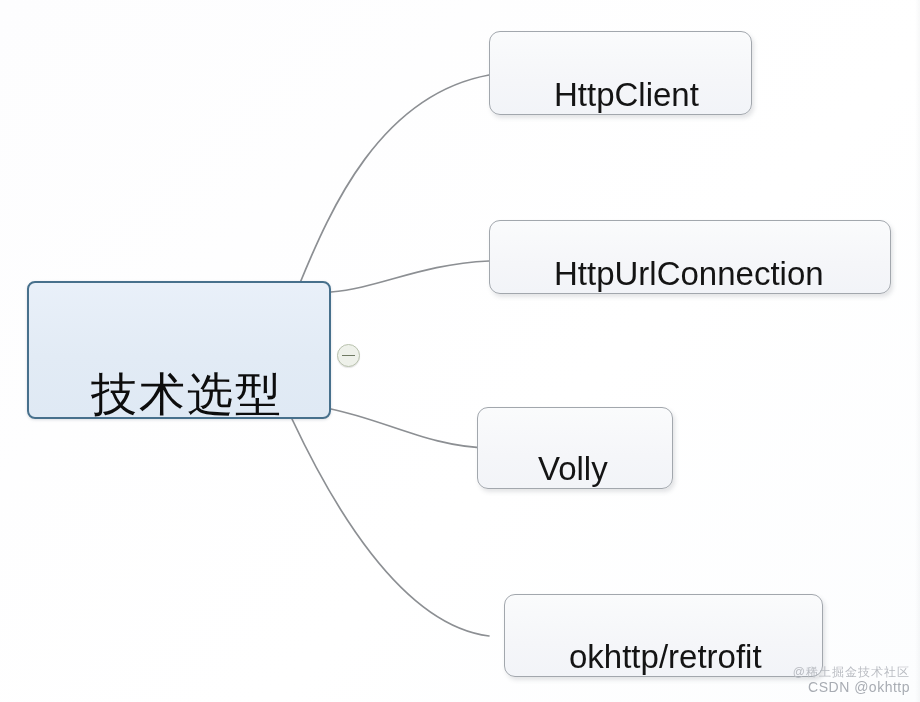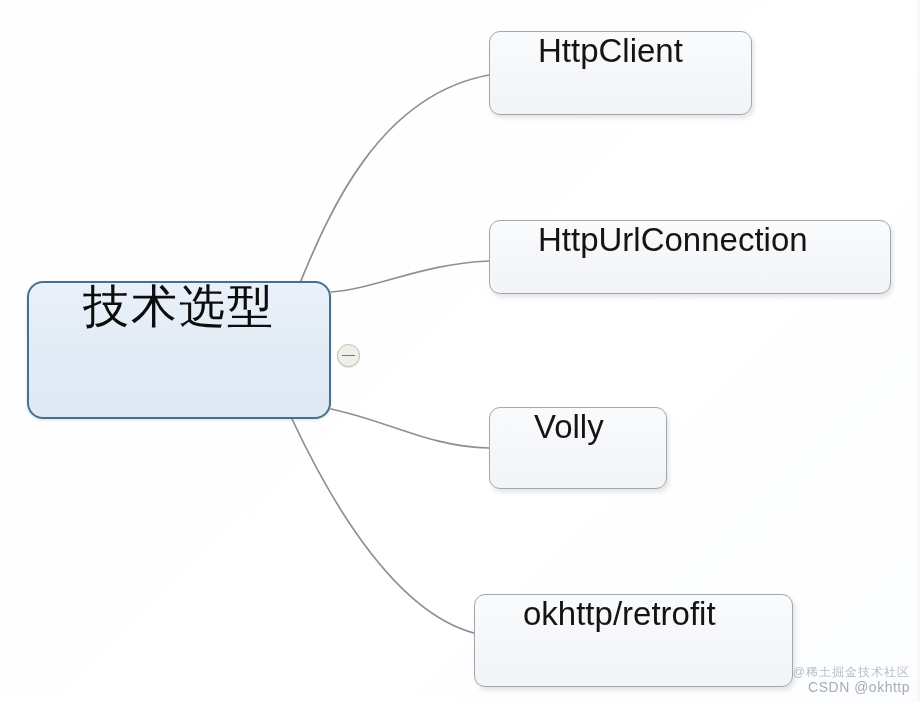--- a/index.html
+++ b/index.html
@@ -39,32 +39,33 @@
     left: 0;
     top: 0;
     width: 920px;
     height: 702px;
   }
 
   .node {
     position: absolute;
     box-sizing: border-box;
     display: flex;
-    align-items: flex-start;
+    align-items: flex-end;
     user-select: none;
+    padding-left: 16px;
   }
 
   .node-root {
     left: 27px;
     top: 281px;
     width: 304px;
     height: 138px;
     background: linear-gradient(to bottom, #e9f0f9 0%, #e2ebf5 55%, #dfe9f4 100%);
     border: 2.5px solid #47708c;
-    border-radius: 16px;
+    border-radius: 8px;
     justify-content: center;
     box-shadow: 0 1px 3px rgba(60,80,100,0.18);
   }
   .node-root .node-label {
     font-size: 46px;
     color: #0d0d0d;
     letter-spacing: 2px;
     font-family: "DejaVu Sans", "Liberation Sans", sans-serif;
     line-height: 1;
   }
@@ -78,22 +79,22 @@
   }
   .node-child .node-label {
     font-size: 33px;
     color: #141414;
     white-space: nowrap;
     font-family: "Liberation Sans", sans-serif;
   }
 
   #node-httpclient        { left: 489px; top: 31px;  width: 263px; height: 84px; }
   #node-httpurlconnection { left: 489px; top: 220px; width: 402px; height: 74px; }
-  #node-volly            { left: 489px; top: 407px; width: 178px; height: 82px; }
-  #node-okhttp-retrofit  { left: 474px; top: 594px; width: 319px; height: 93px; }
+  #node-volly            { left: 477px; top: 407px; width: 196px; height: 82px; }
+  #node-okhttp-retrofit  { left: 504px; top: 594px; width: 319px; height: 83px; }
 
   #node-httpclient .node-label        { padding-left: 48px; }
   #node-httpurlconnection .node-label { padding-left: 48px; }
   #node-volly .node-label            { padding-left: 44px; }
   #node-okhttp-retrofit .node-label  { padding-left: 48px; }
 
   
   .toggle {
     position: absolute;
     left: 337px;

